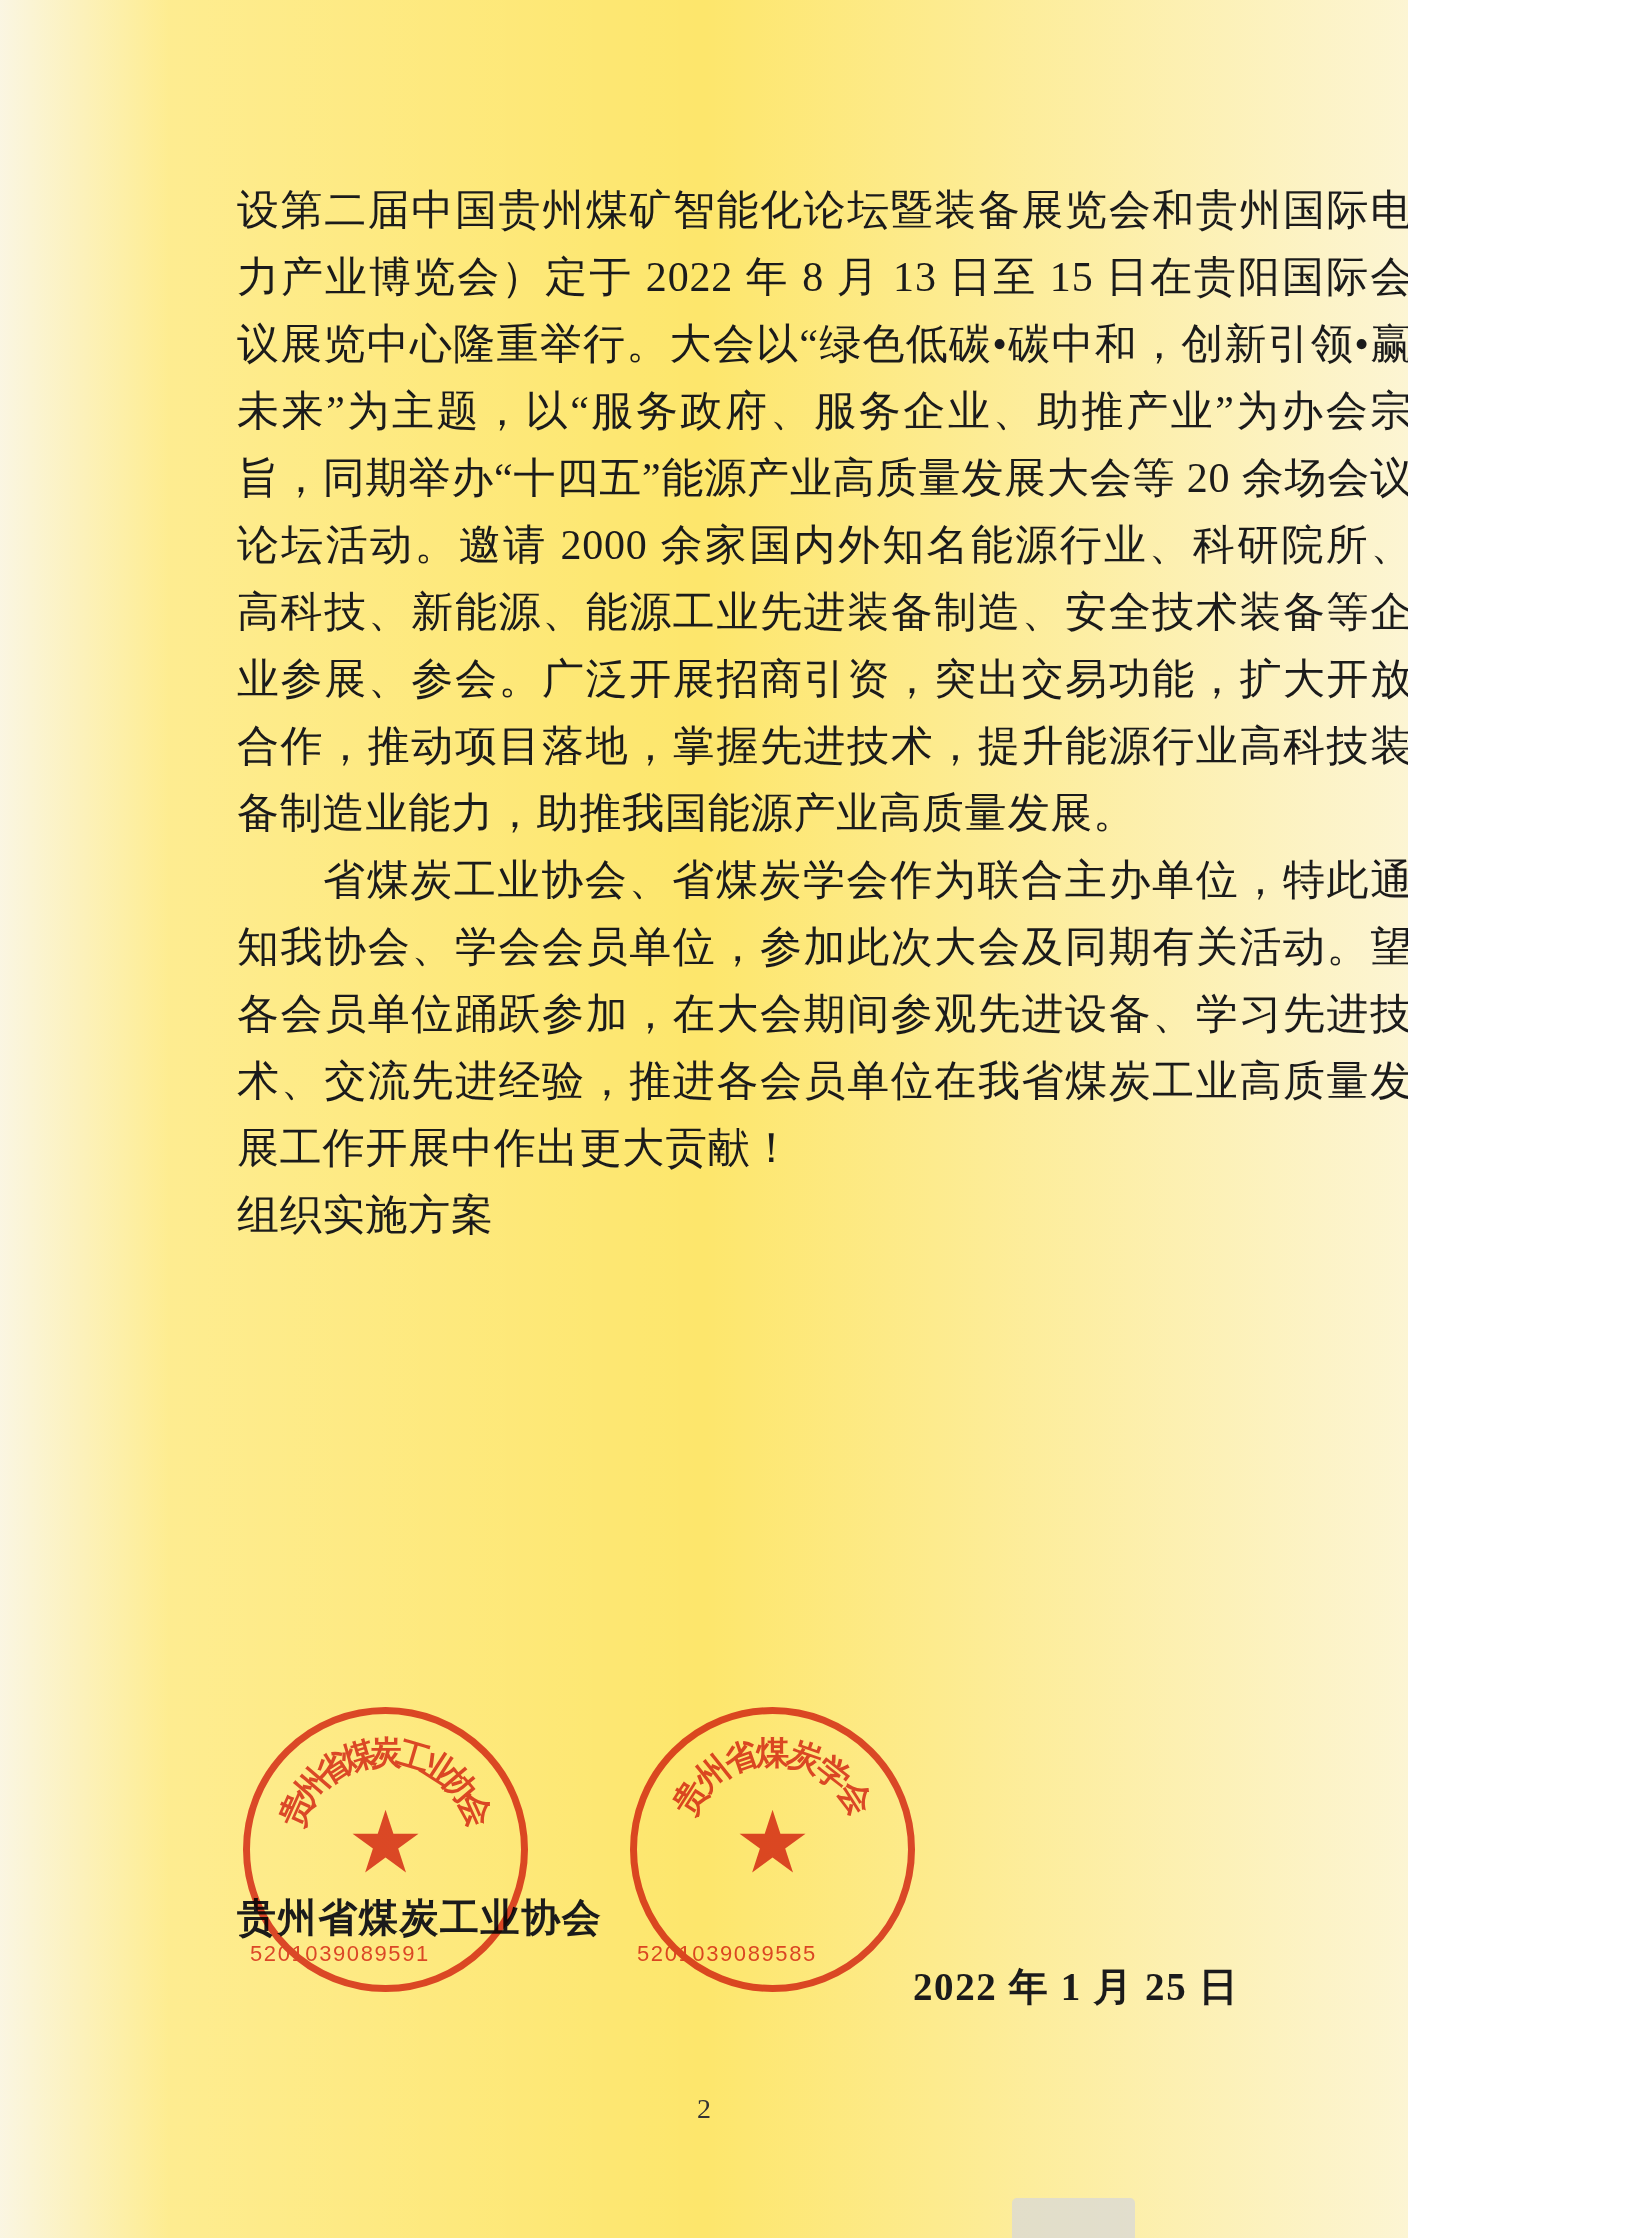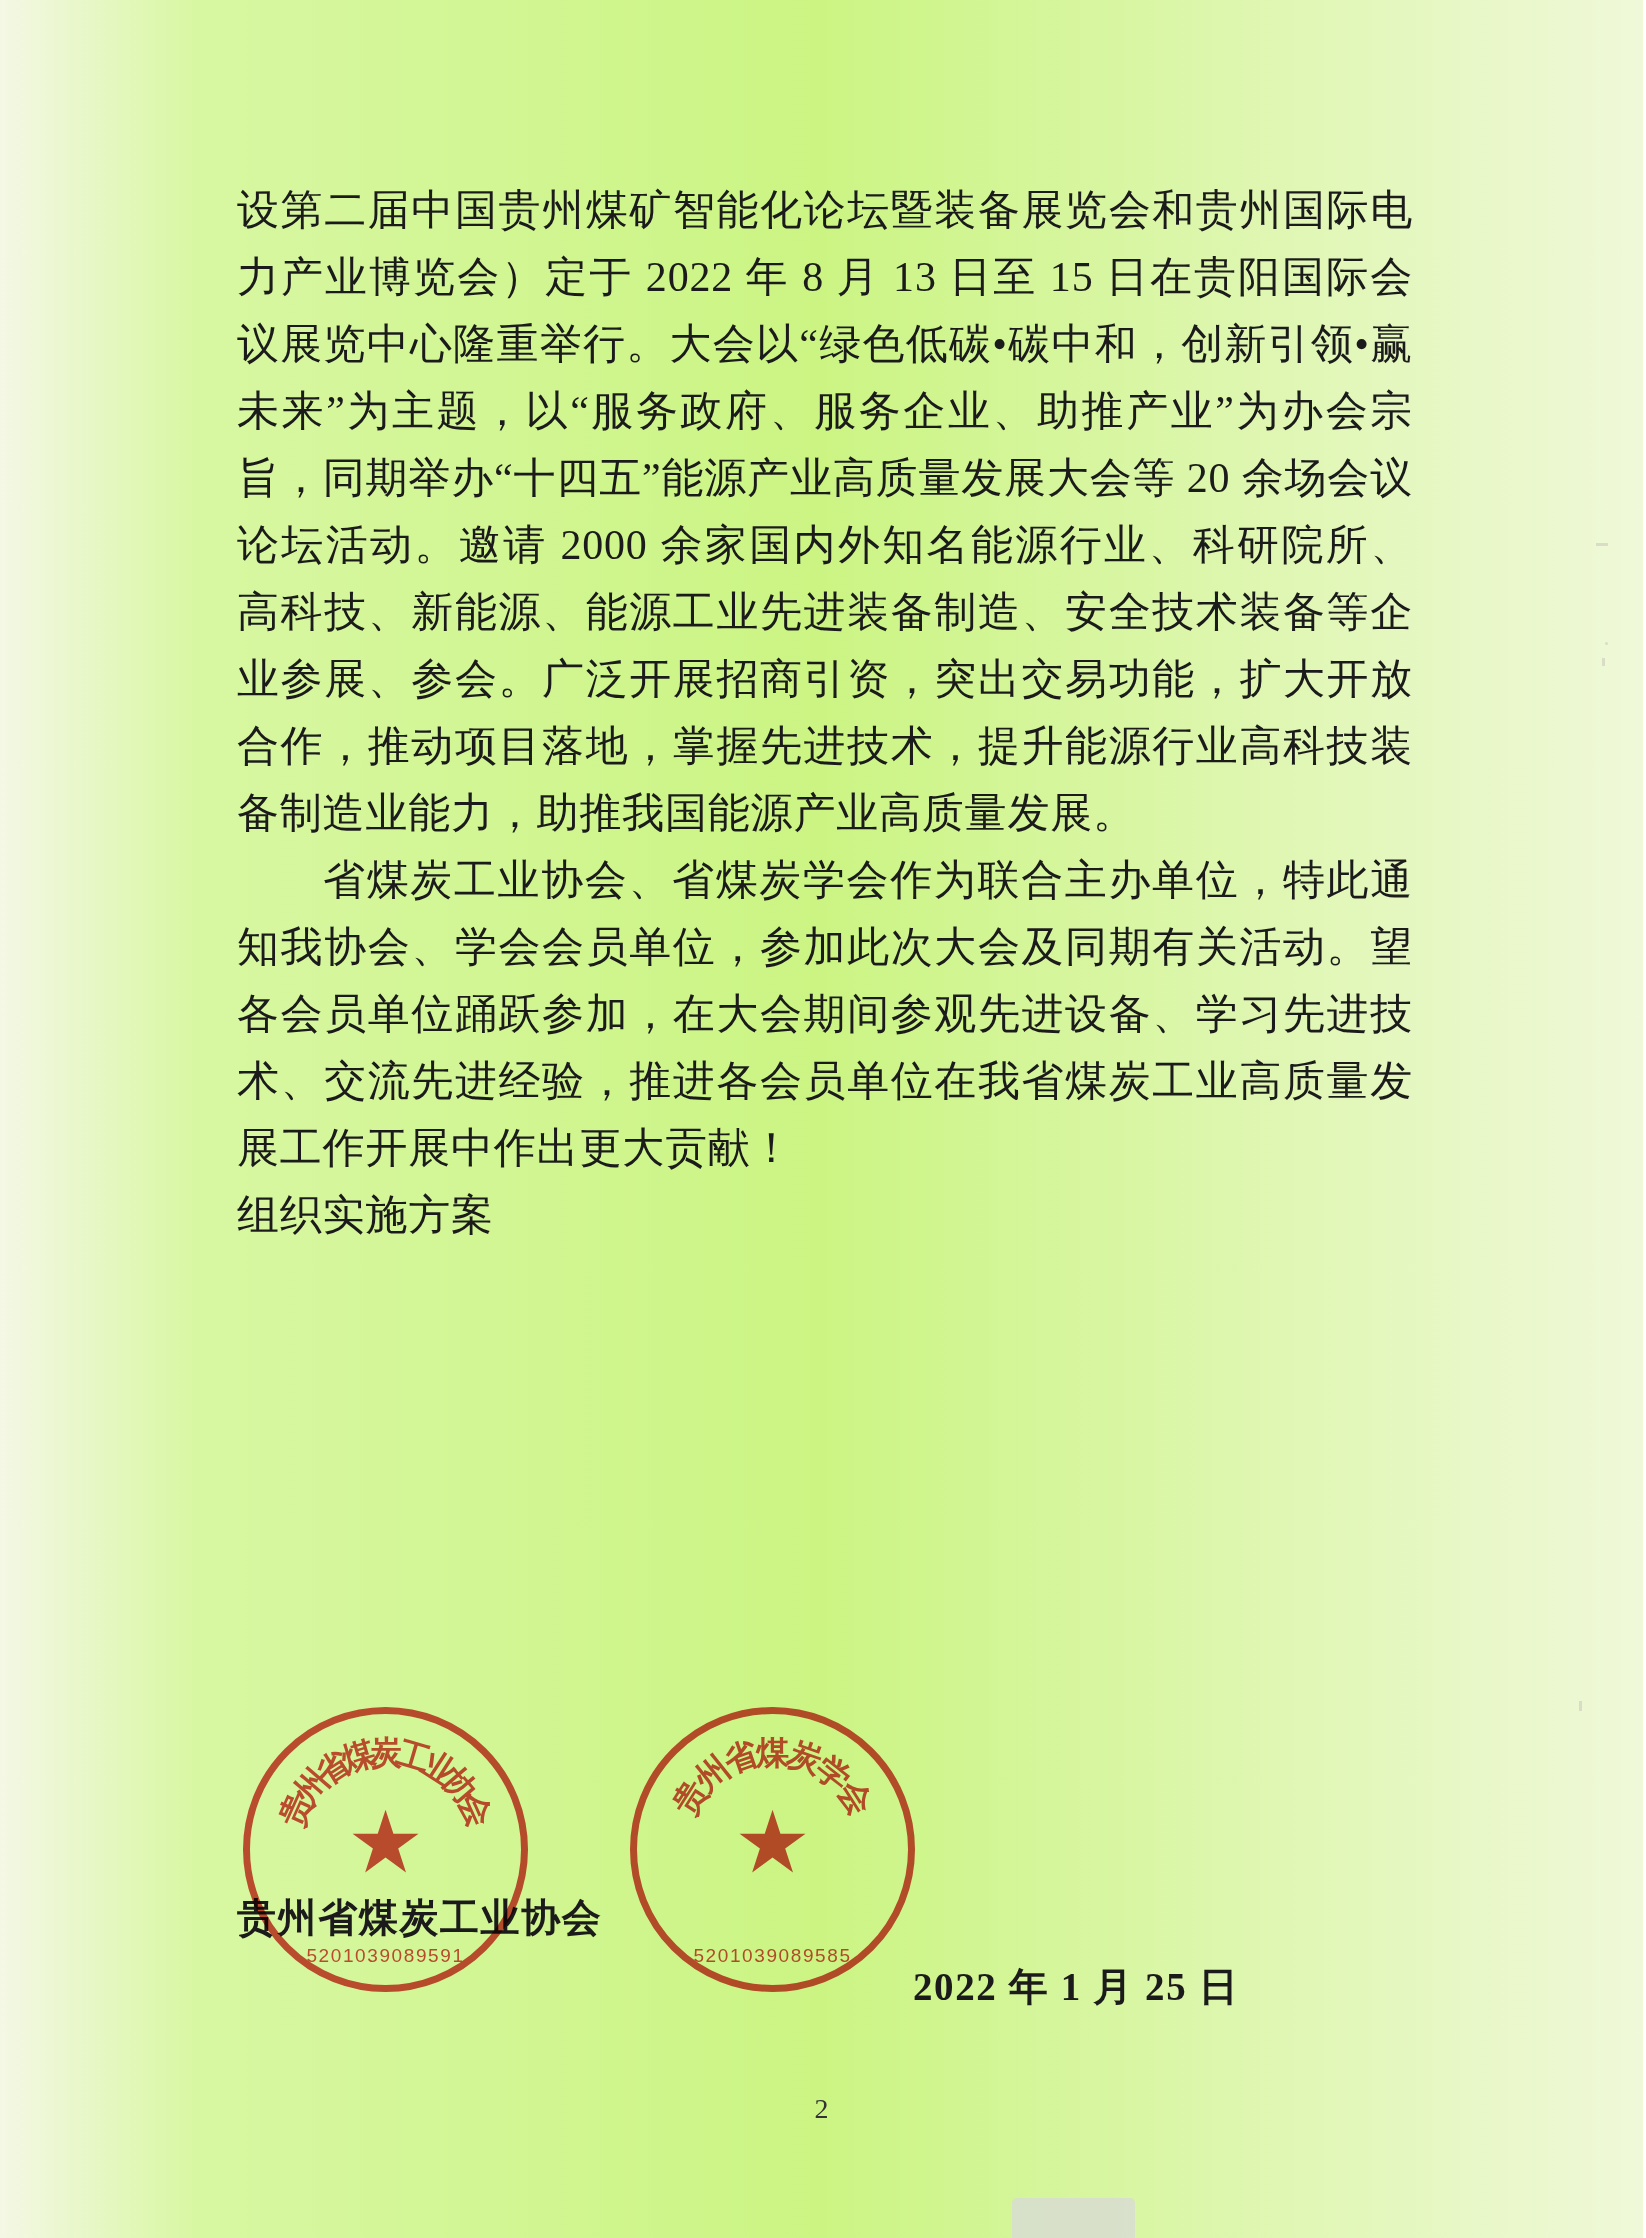--- a/index.html
+++ b/index.html
@@ -5,23 +5,23 @@
   html, body {
     margin: 0;
     padding: 0;
     background: #ffffff;
   }
   body {
     font-family: "Liberation Serif", "DejaVu Serif", serif;
   }
   .page {
     position: relative;
-    width: 1643px;
+    width: 1408px;
     height: 2239px;
-    background: #bef264;
+    background: #fde047;
     overflow: hidden;
   }
   
   .paper-tint {
     position: absolute;
     inset: 0;
     background:
       linear-gradient(90deg, rgba(250,248,243,0.9) 0%, rgba(255,255,255,0.4) 12%, rgba(255,255,255,0.2) 50%, rgba(252,250,246,0.8) 100%);
     pointer-events: none;
   }
@@ -122,22 +122,21 @@
     color: #d5261f;
     font-family: "Liberation Serif", serif;
     transform-origin: 0 0;
     white-space: nowrap;
   }
   .seal-bottom-code {
     position: absolute;
     bottom: 18px;
     left: 0;
     right: 0;
-    text-align: center;
-    font-size: 19px;
+    font-size: 22px;
     letter-spacing: 1.6px;
     color: #d5261f;
     font-family: "Liberation Sans", sans-serif;
   }
   .seal-1 { left: 243px; top: 1707px; }
   .seal-2 { left: 630px; top: 1707px; }
 
   .page-number {
     position: absolute;
     left: 0;

